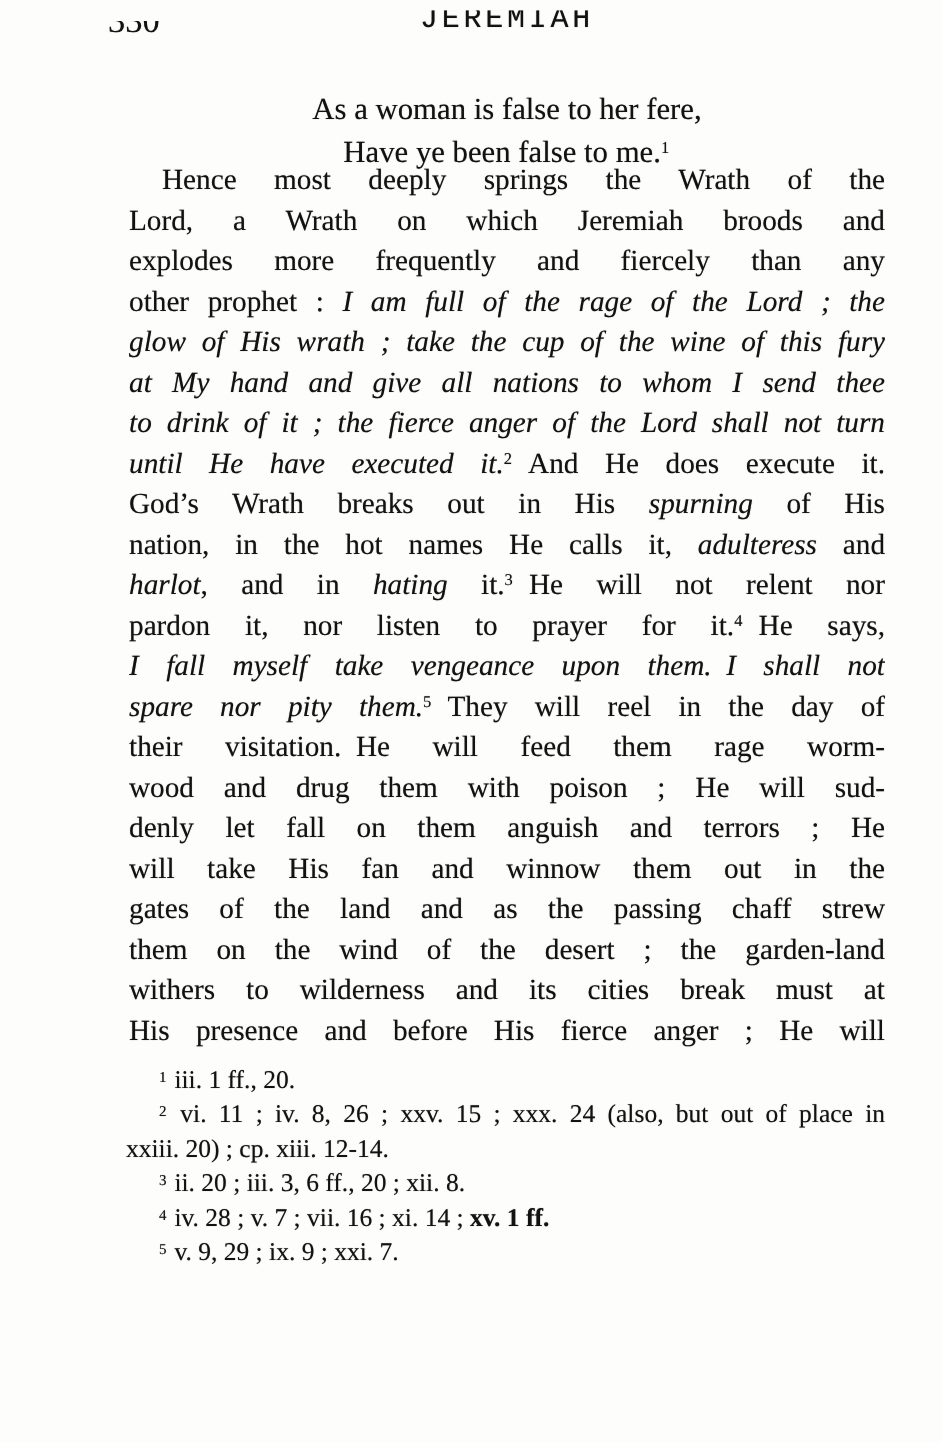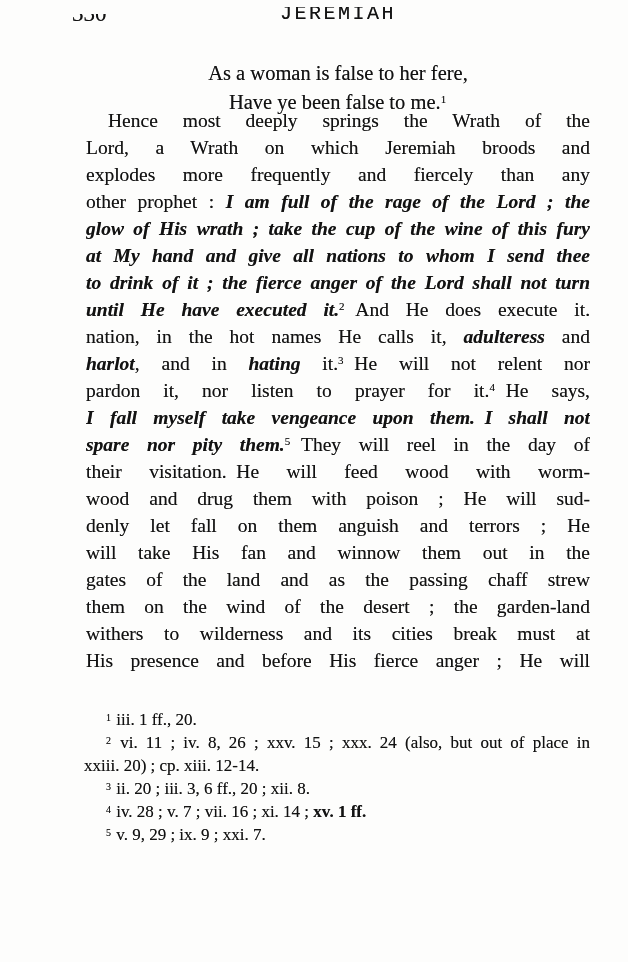--- a/index.html
+++ b/index.html
@@ -31,21 +31,21 @@
     line-height:27px;height:27px;overflow:hidden;
     text-align:justify;text-align-last:justify;
   }
   .bline.indent{text-indent:22px;}
   
   .footnotes{position:absolute;top:708px;left:84px;width:506px;font-size:17px;}
   .fline{line-height:23px;height:23px;overflow:hidden;text-align:left;}
   .fline.find{padding-left:22px;}
   .fline.fjust{text-align:justify;text-align-last:justify;}
   
-  .it{font-style:italic;font-weight:bold;}
+  .it{font-style:italic;}
   .bold{font-weight:bold;}
   .rm{font-style:normal;}
   .sup{
     display:inline-block;font-size:11px;line-height:0;
     position:relative;top:-6px;margin:0 1px 0 0;
   }
   .footnotes .sup{font-size:10px;top:-4px;margin-right:1px;}
 </style>
 </head>
 <body>
@@ -63,26 +63,27 @@
 
   <div class="bodytext" id="bodytext">
       <div class="bline indent"><span class="rm">Hence most deeply springs the Wrath of the</span></div>
       <div class="bline"><span class="rm">Lord, a Wrath on which Jeremiah broods and</span></div>
       <div class="bline"><span class="rm">explodes more frequently and fiercely than any</span></div>
       <div class="bline"><span class="rm">other prophet : </span><span class="it">I am full of the rage of the Lord ; the</span></div>
       <div class="bline"><span class="it">glow of His wrath ; take the cup of the wine of this fury</span></div>
       <div class="bline"><span class="it">at My hand and give all nations to whom I send thee</span></div>
       <div class="bline"><span class="it">to drink of it ; the fierce anger of the Lord shall not turn</span></div>
       <div class="bline"><span class="it">until He have executed it.</span><span class="sup">2</span><span class="rm"> And He does execute it.</span></div>
+      <div class="bline"><span class="rm">God’s Wrath breaks out in His </span><span class="it">spurning</span><span class="rm"> of His</span></div>
       <div class="bline"><span class="rm">nation, in the hot names He calls it, </span><span class="it">adulteress</span><span class="rm"> and</span></div>
       <div class="bline"><span class="it">harlot</span><span class="rm">, and in </span><span class="it">hating</span><span class="rm"> it.</span><span class="sup">3</span><span class="rm"> He will not relent nor</span></div>
       <div class="bline"><span class="rm">pardon it, nor listen to prayer for it.</span><span class="sup">4</span><span class="rm"> He says,</span></div>
       <div class="bline"><span class="it">I fall myself take vengeance upon them. I shall not</span></div>
       <div class="bline"><span class="it">spare nor pity them.</span><span class="sup">5</span><span class="rm"> They will reel in the day of</span></div>
-      <div class="bline"><span class="rm">their visitation. He will feed wood with worm-</span></div>
+      <div class="bline"><span class="rm">their visitation. He will feed them rage worm-</span></div>
       <div class="bline"><span class="rm">wood and drug them with poison ; He will sud-</span></div>
       <div class="bline"><span class="rm">denly let fall on them anguish and terrors ; He</span></div>
       <div class="bline"><span class="rm">will take His fan and winnow them out in the</span></div>
       <div class="bline"><span class="rm">gates of the land and as the passing chaff strew</span></div>
       <div class="bline"><span class="rm">them on the wind of the desert ; the garden-land</span></div>
       <div class="bline"><span class="rm">withers to wilderness and its cities break must at</span></div>
       <div class="bline"><span class="rm">His presence and before His fierce anger ; He will</span></div>
     </div>
 
   <div class="footnotes" id="footnotes">

